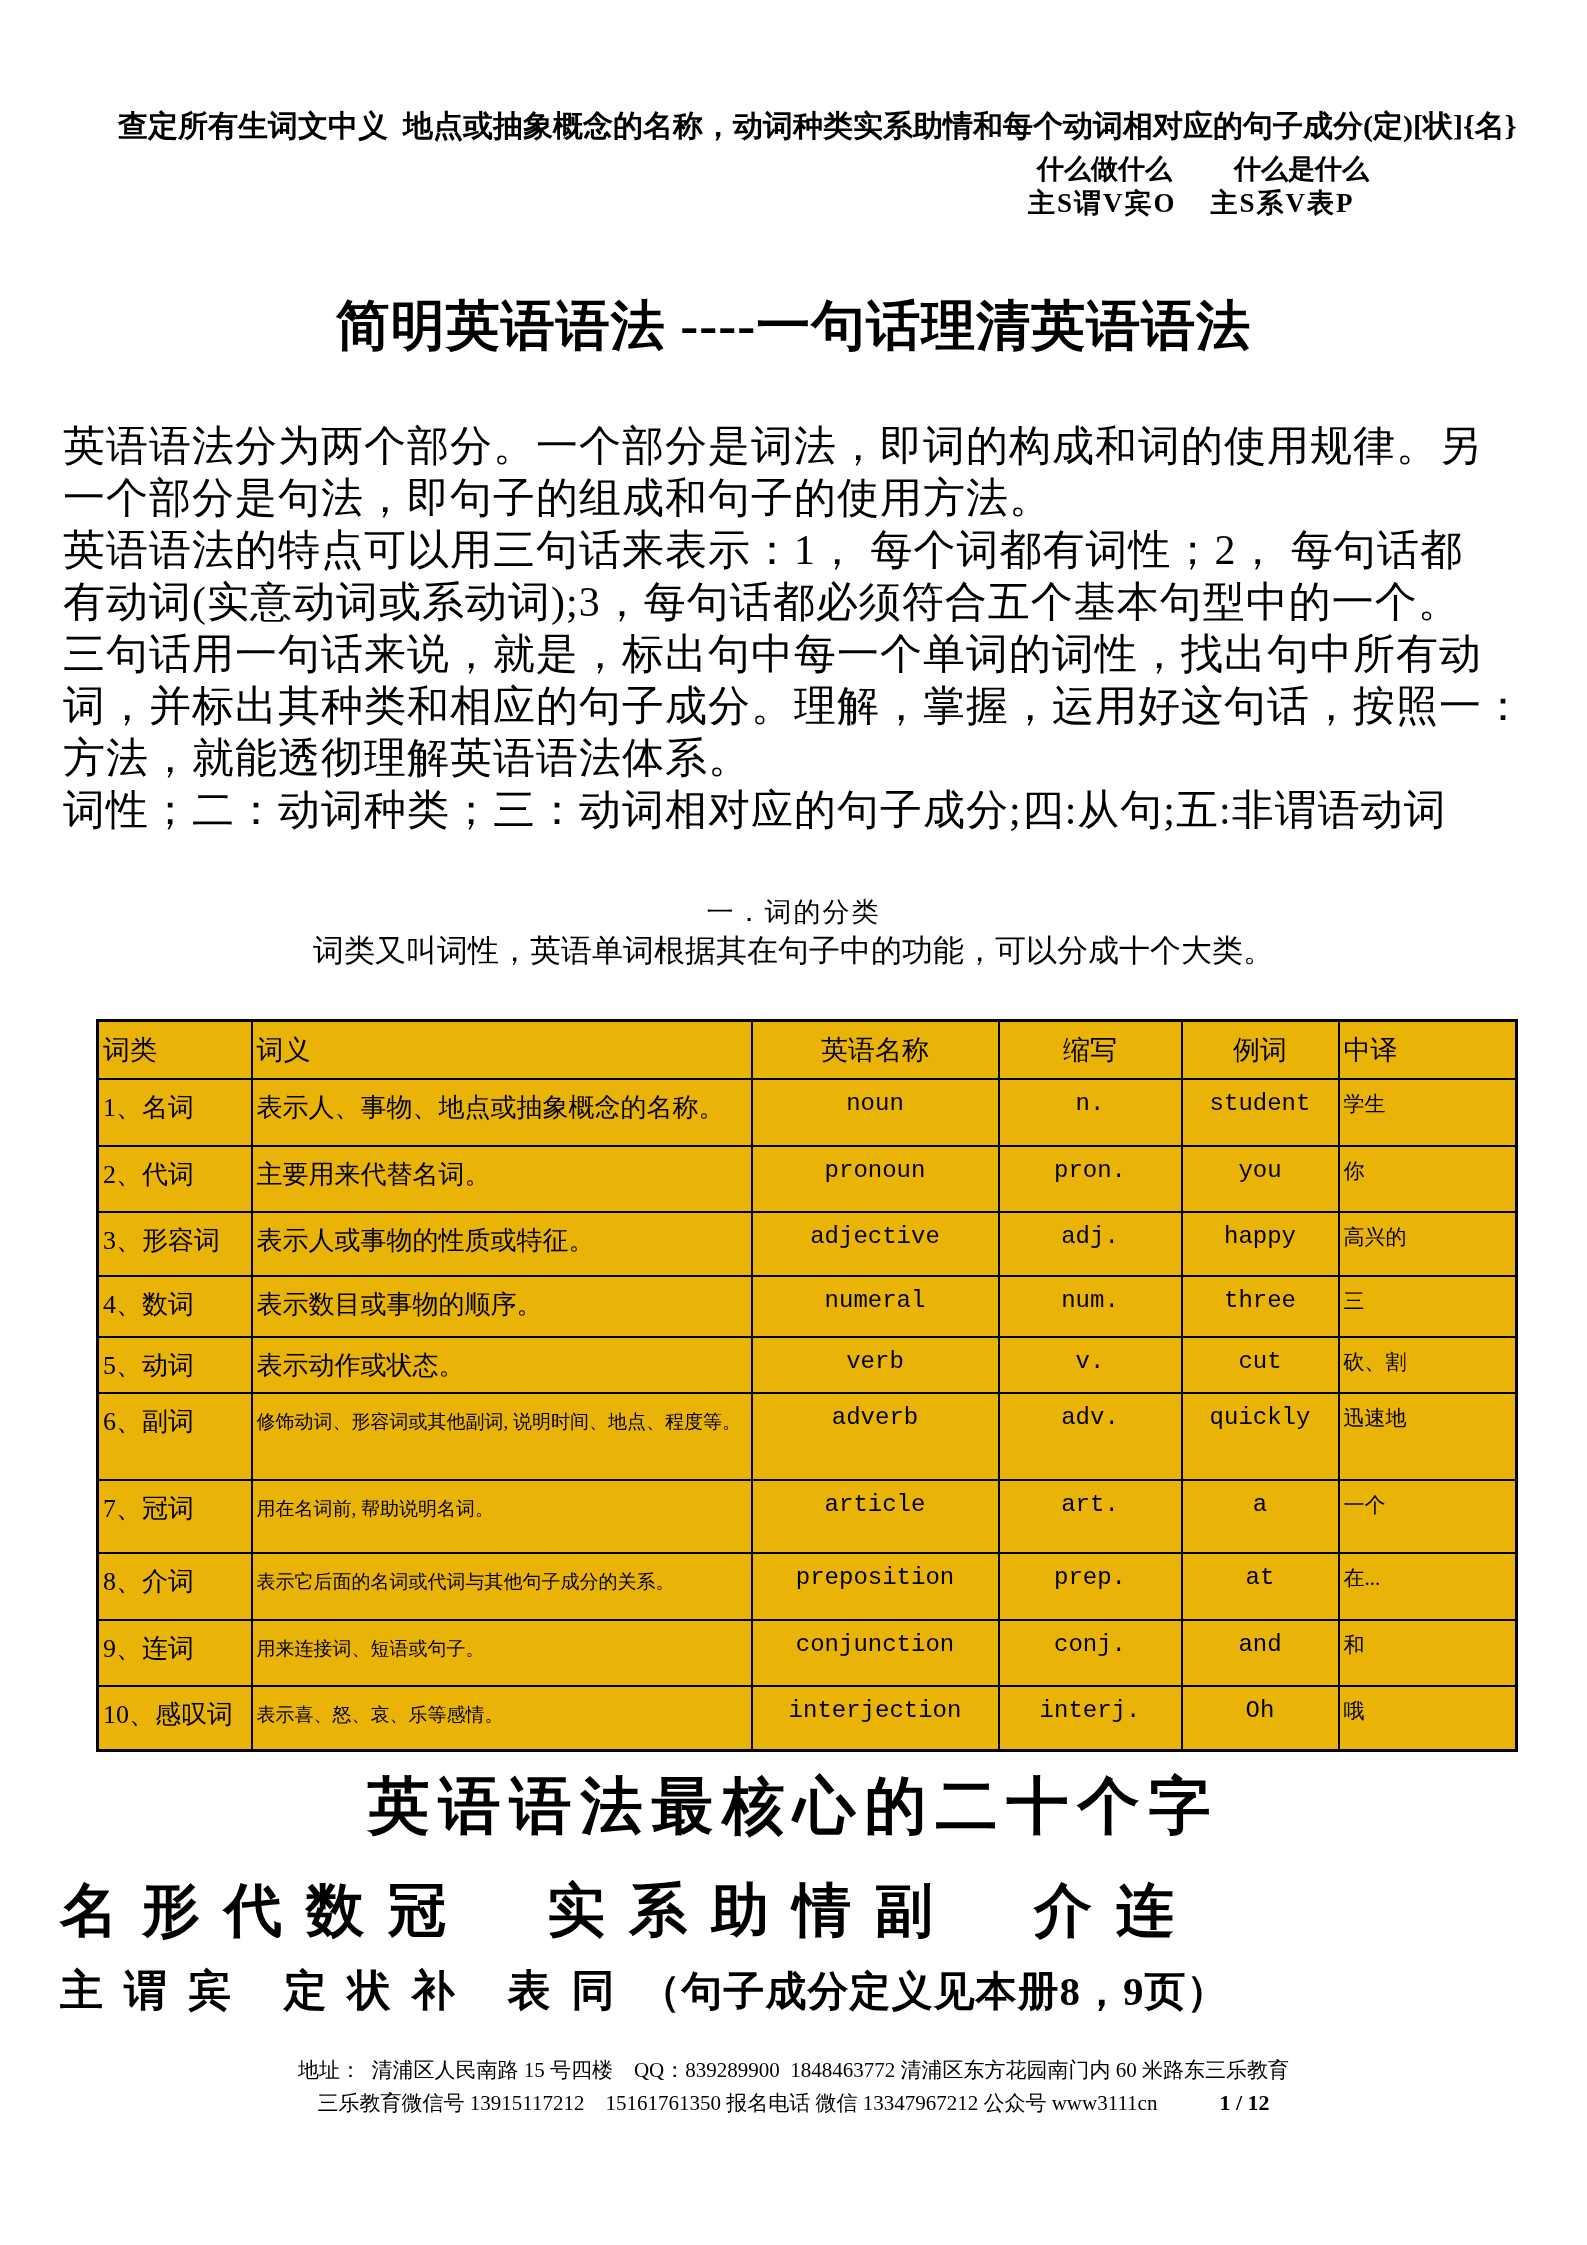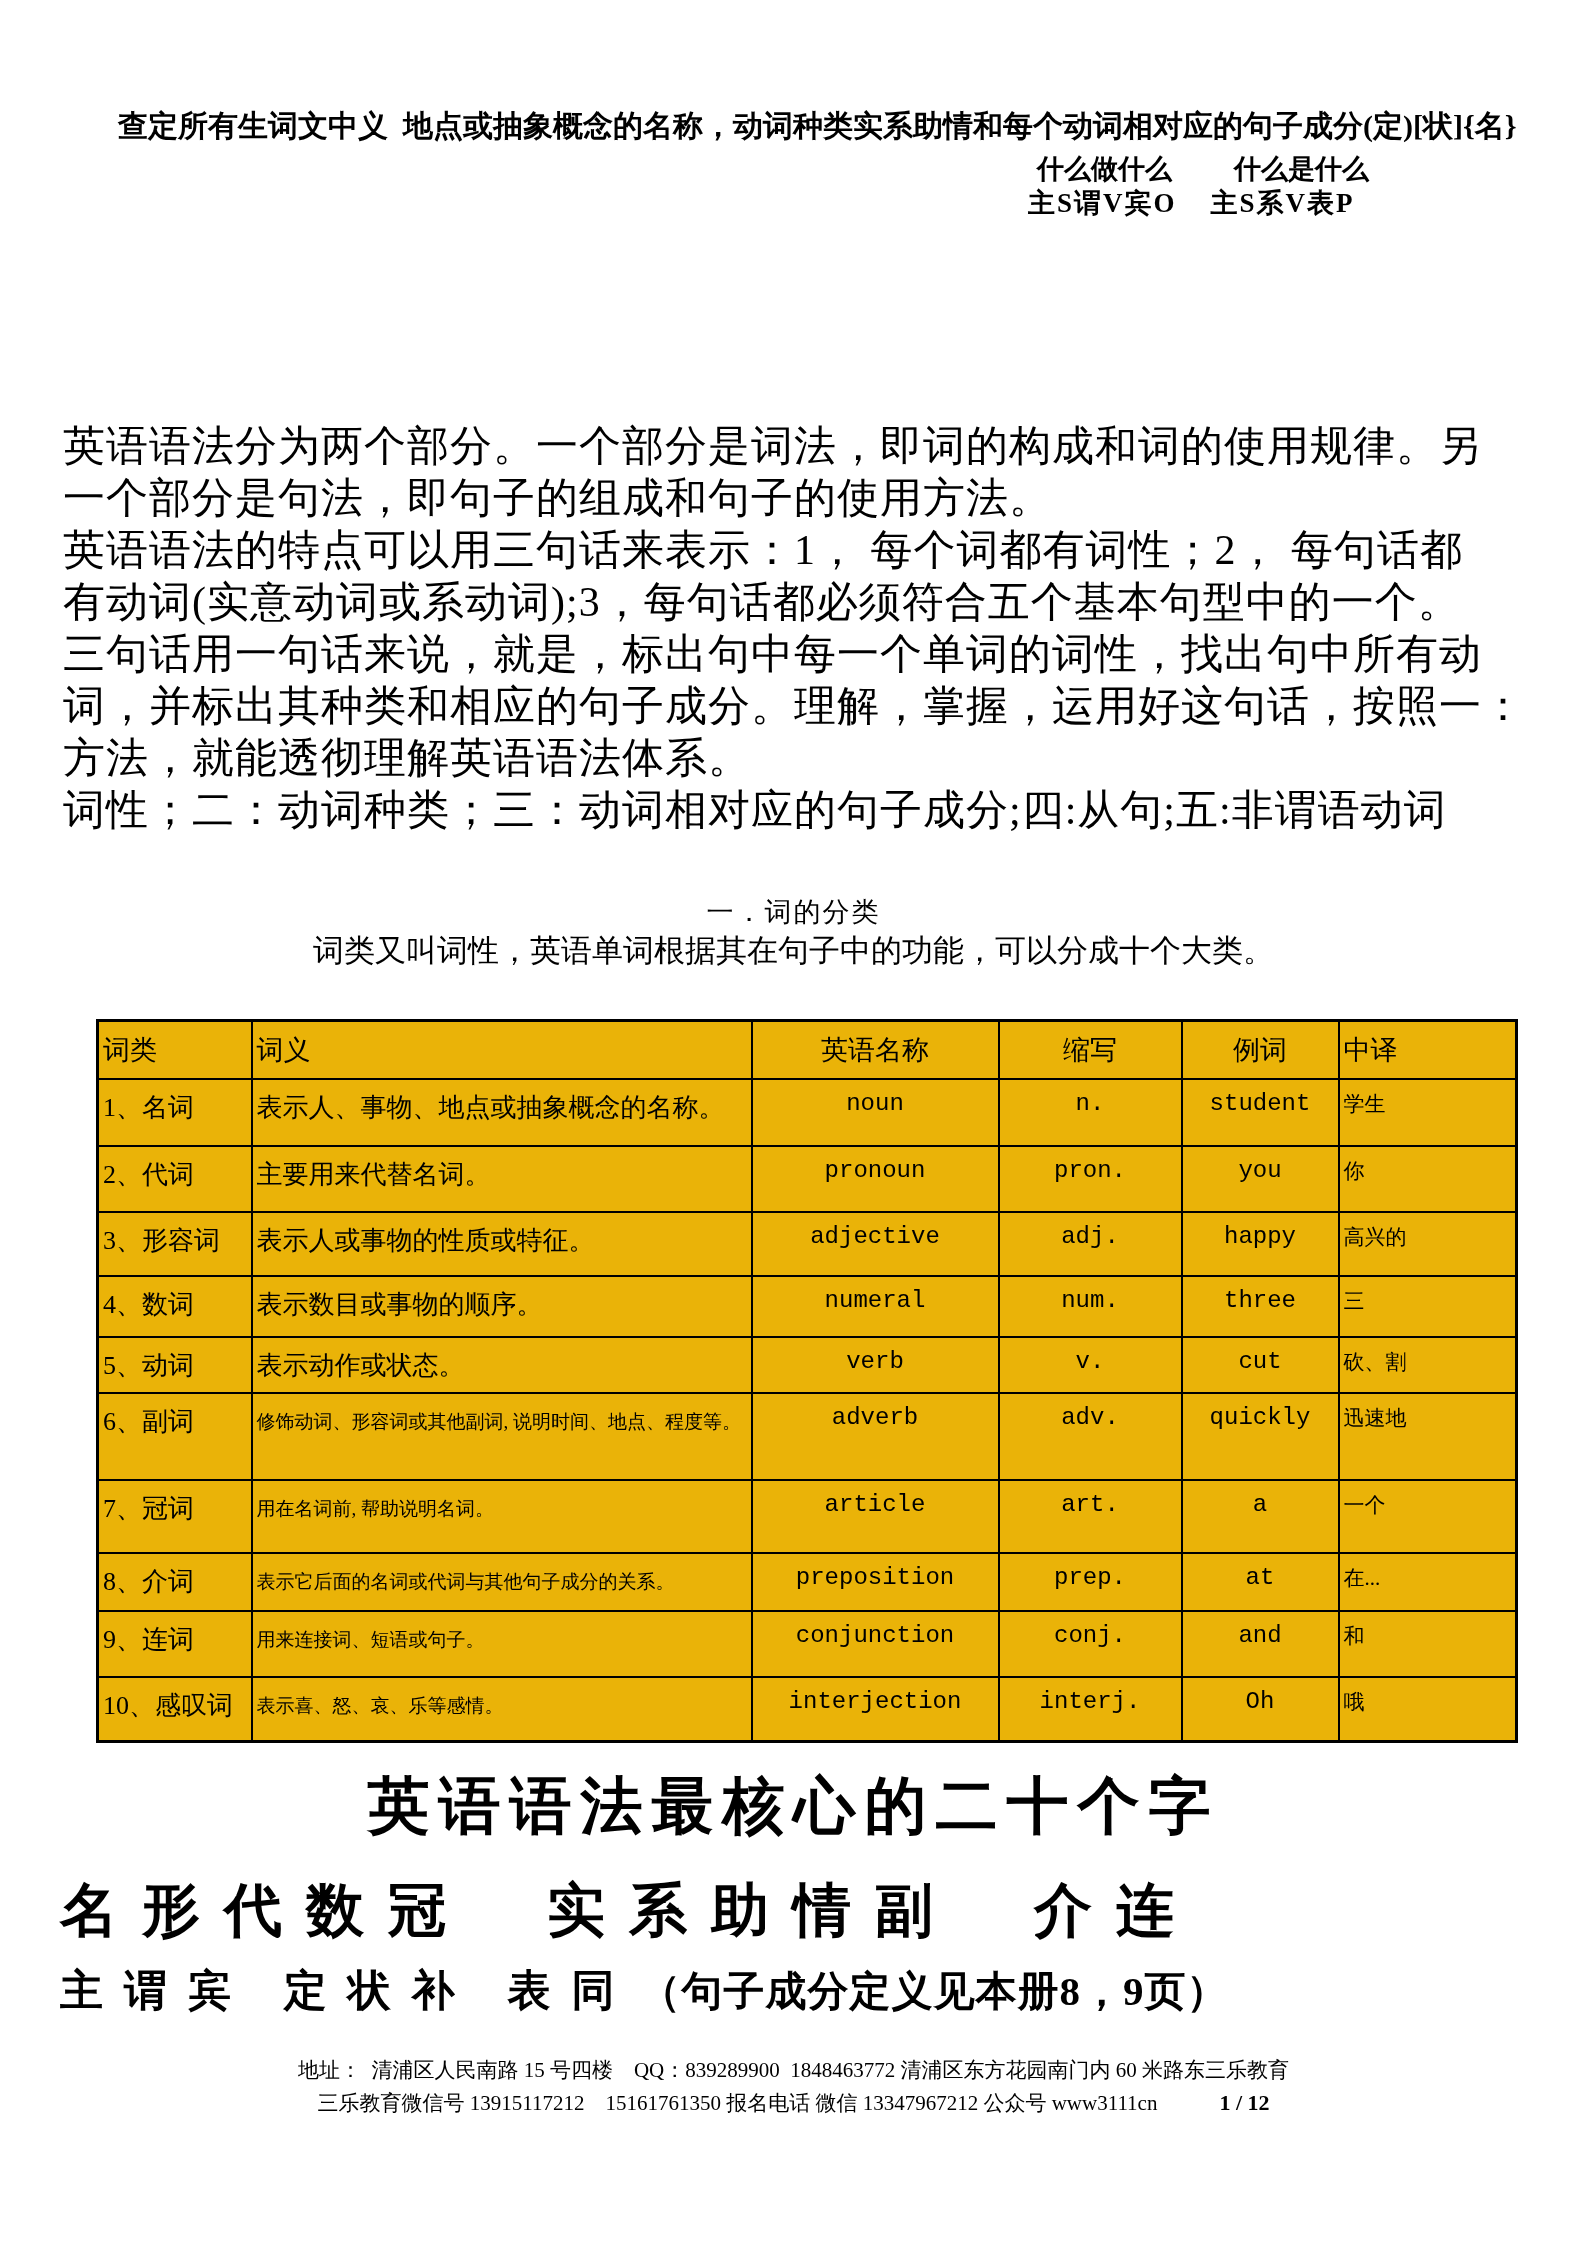--- a/index.html
+++ b/index.html
@@ -53,20 +53,21 @@
 </style>
 </head>
 <body>
 
 <div class="page">
 
   <div class="abs topnote1">查定所有生词文中义  地点或抽象概念的名称，动词种类实系助情和每个动词相对应的句子成分(定)[状]{名}</div>
   <div class="abs topnote2"><span>什么做什么</span><span class="gap"></span><span>什么是什么</span></div>
   <div class="abs topnote3"><span>主S谓V宾O</span><span class="gap"></span><span>主S系V表P</span></div>
 
+  <div class="abs center doc-title">简明英语语法 ----一句话理清英语语法</div>
 
   <div class="abs intro">
     <div>英语语法分为两个部分。一个部分是词法，即词的构成和词的使用规律。另</div>
     <div>一个部分是句法，即句子的组成和句子的使用方法。</div>
     <div>英语语法的特点可以用三句话来表示：1， 每个词都有词性；2， 每句话都</div>
     <div>有动词(实意动词或系动词);3，每句话都必须符合五个基本句型中的一个。</div>
     <div>三句话用一句话来说，就是，标出句中每一个单词的词性，找出句中所有动</div>
     <div>词，并标出其种类和相应的句子成分。理解，掌握，运用好这句话，按照一：</div>
     <div>方法，就能透彻理解英语语法体系。</div>
     <div>词性；二：动词种类；三：动词相对应的句子成分;四:从句;五:非谓语动词</div>
@@ -142,21 +143,21 @@
       <td class="c-cn">迅速地</td>
     </tr>
     <tr style="height:73px" class="small">
       <td class="c-cat">7、冠词</td>
       <td class="c-meaning">用在名词前, 帮助说明名词。</td>
       <td class="c-en">article</td>
       <td class="c-abbr">art.</td>
       <td class="c-ex">a</td>
       <td class="c-cn">一个</td>
     </tr>
-    <tr style="height:58px" class="small">
+    <tr style="height:67px" class="small">
       <td class="c-cat">8、介词</td>
       <td class="c-meaning">表示它后面的名词或代词与其他句子成分的关系。</td>
       <td class="c-en">preposition</td>
       <td class="c-abbr">prep.</td>
       <td class="c-ex">at</td>
       <td class="c-cn">在...</td>
     </tr>
     <tr style="height:66px" class="small">
       <td class="c-cat">9、连词</td>
       <td class="c-meaning">用来连接词、短语或句子。</td>

